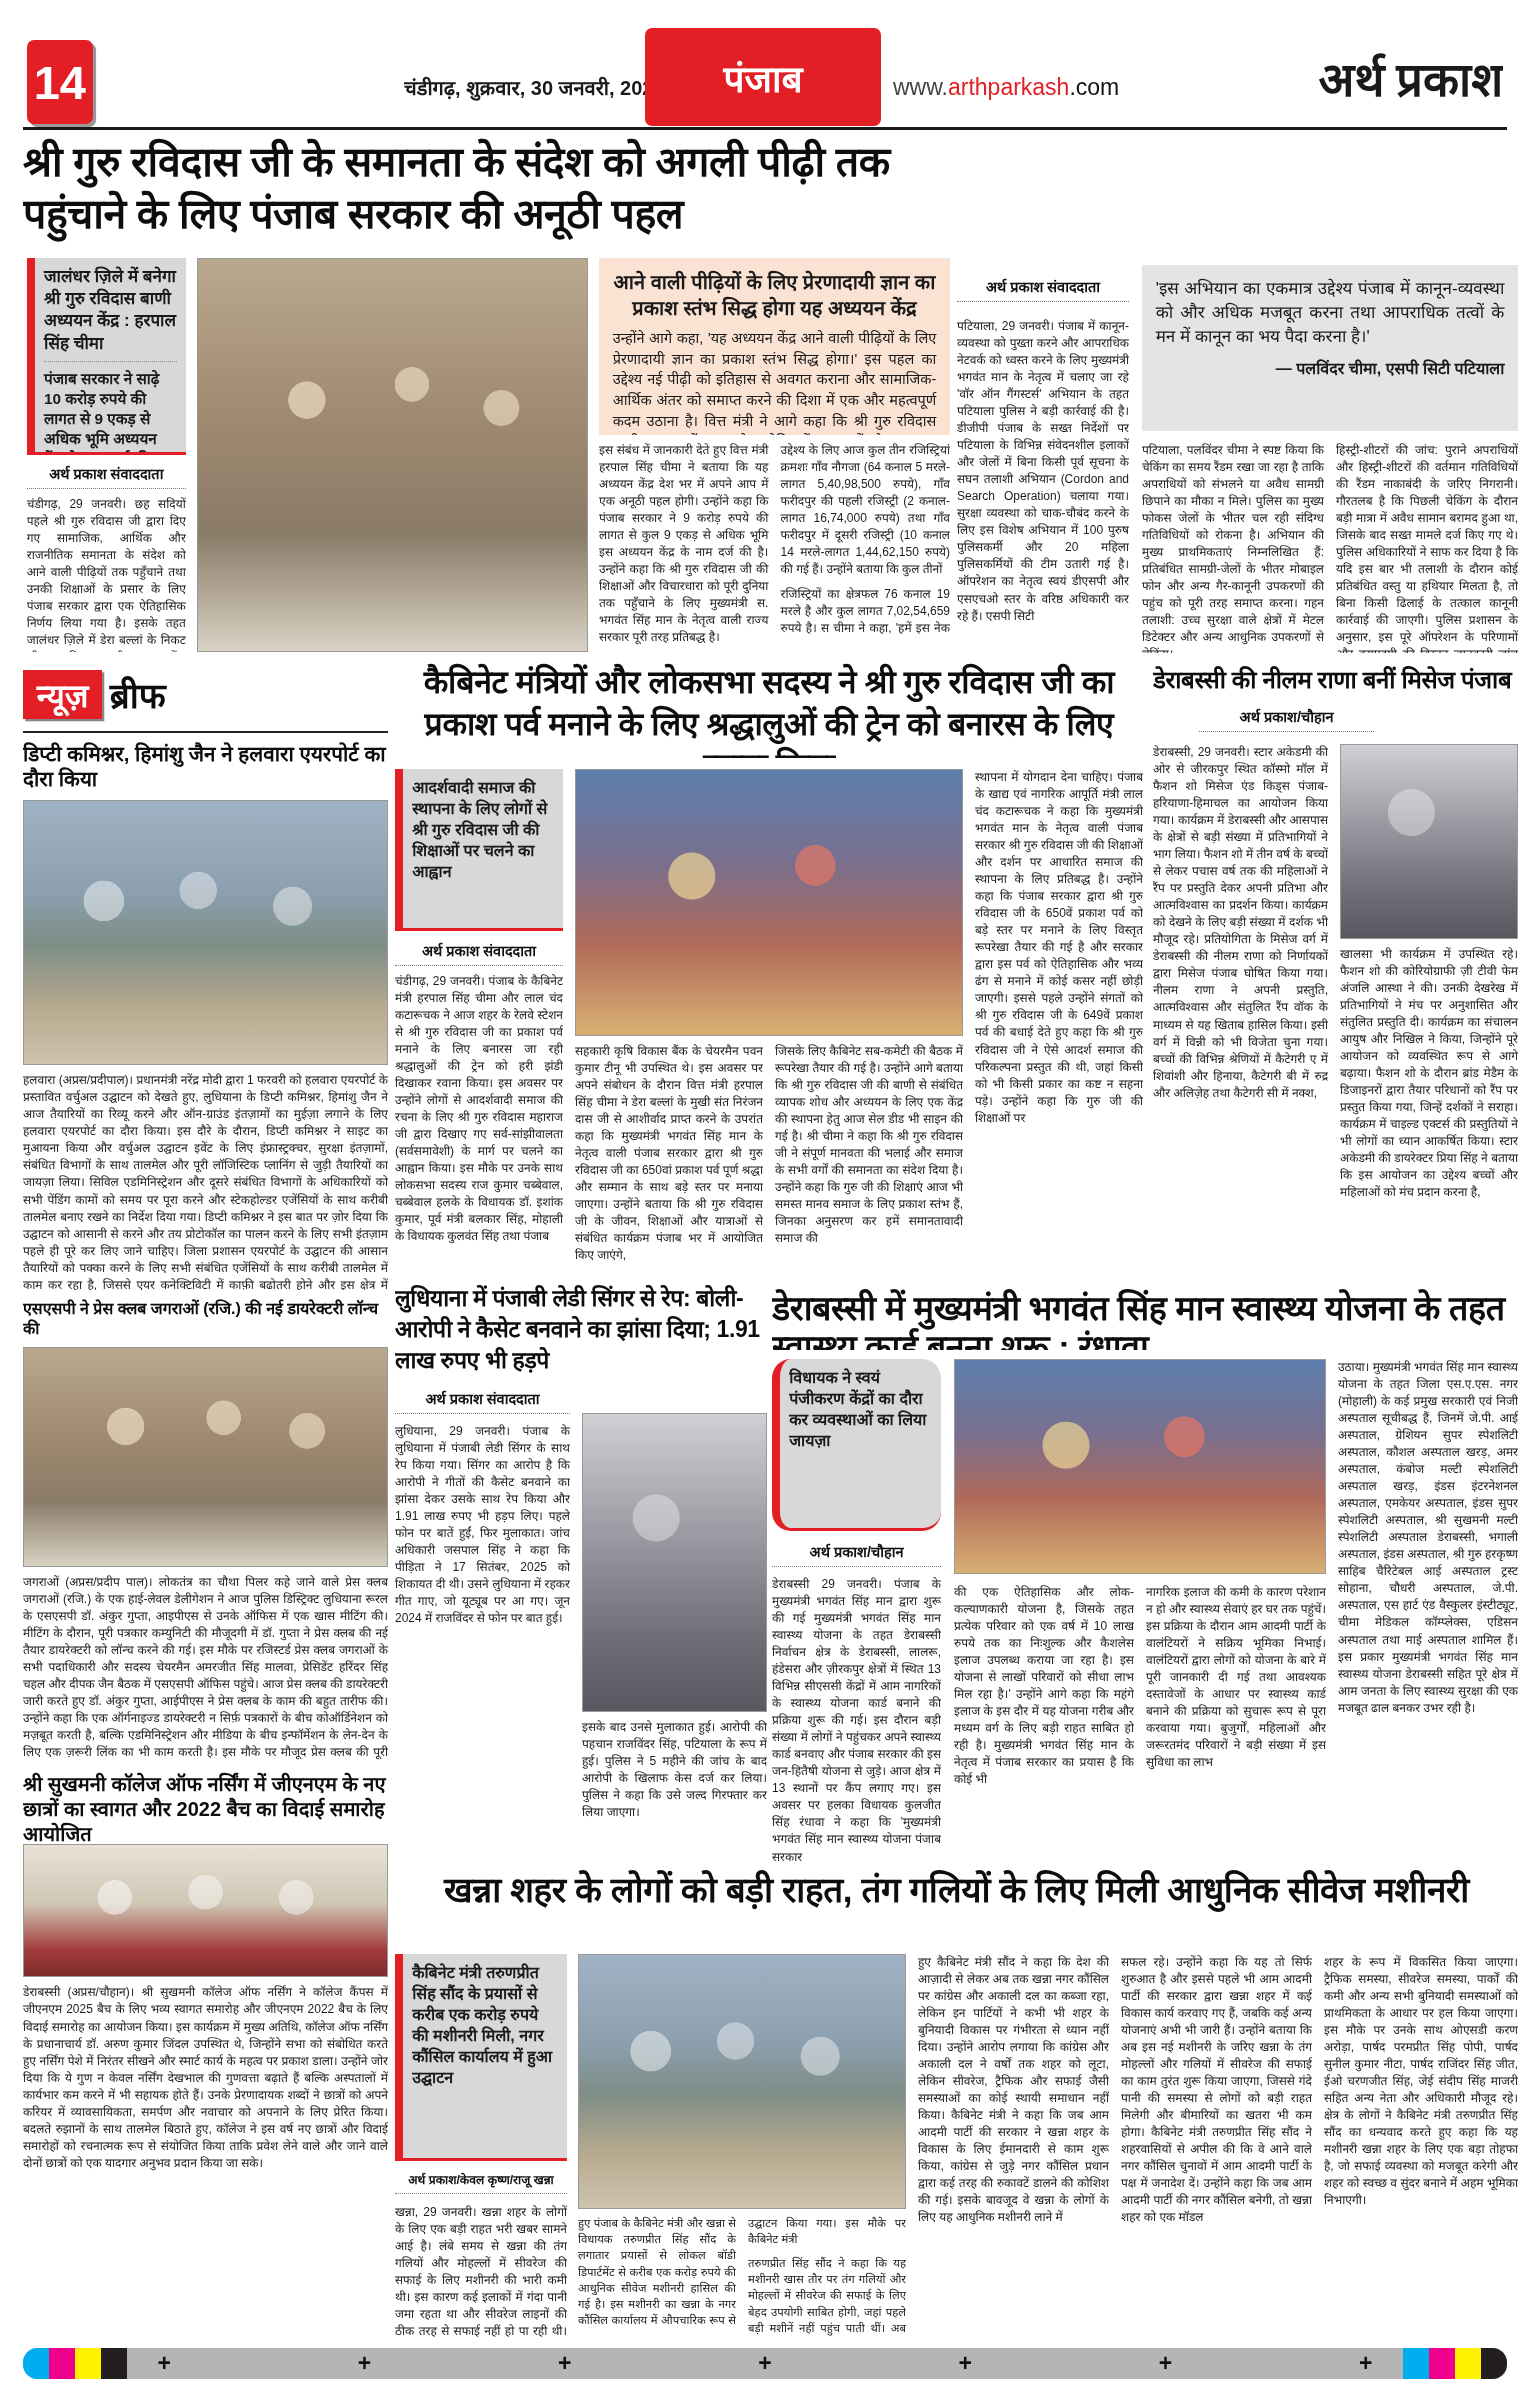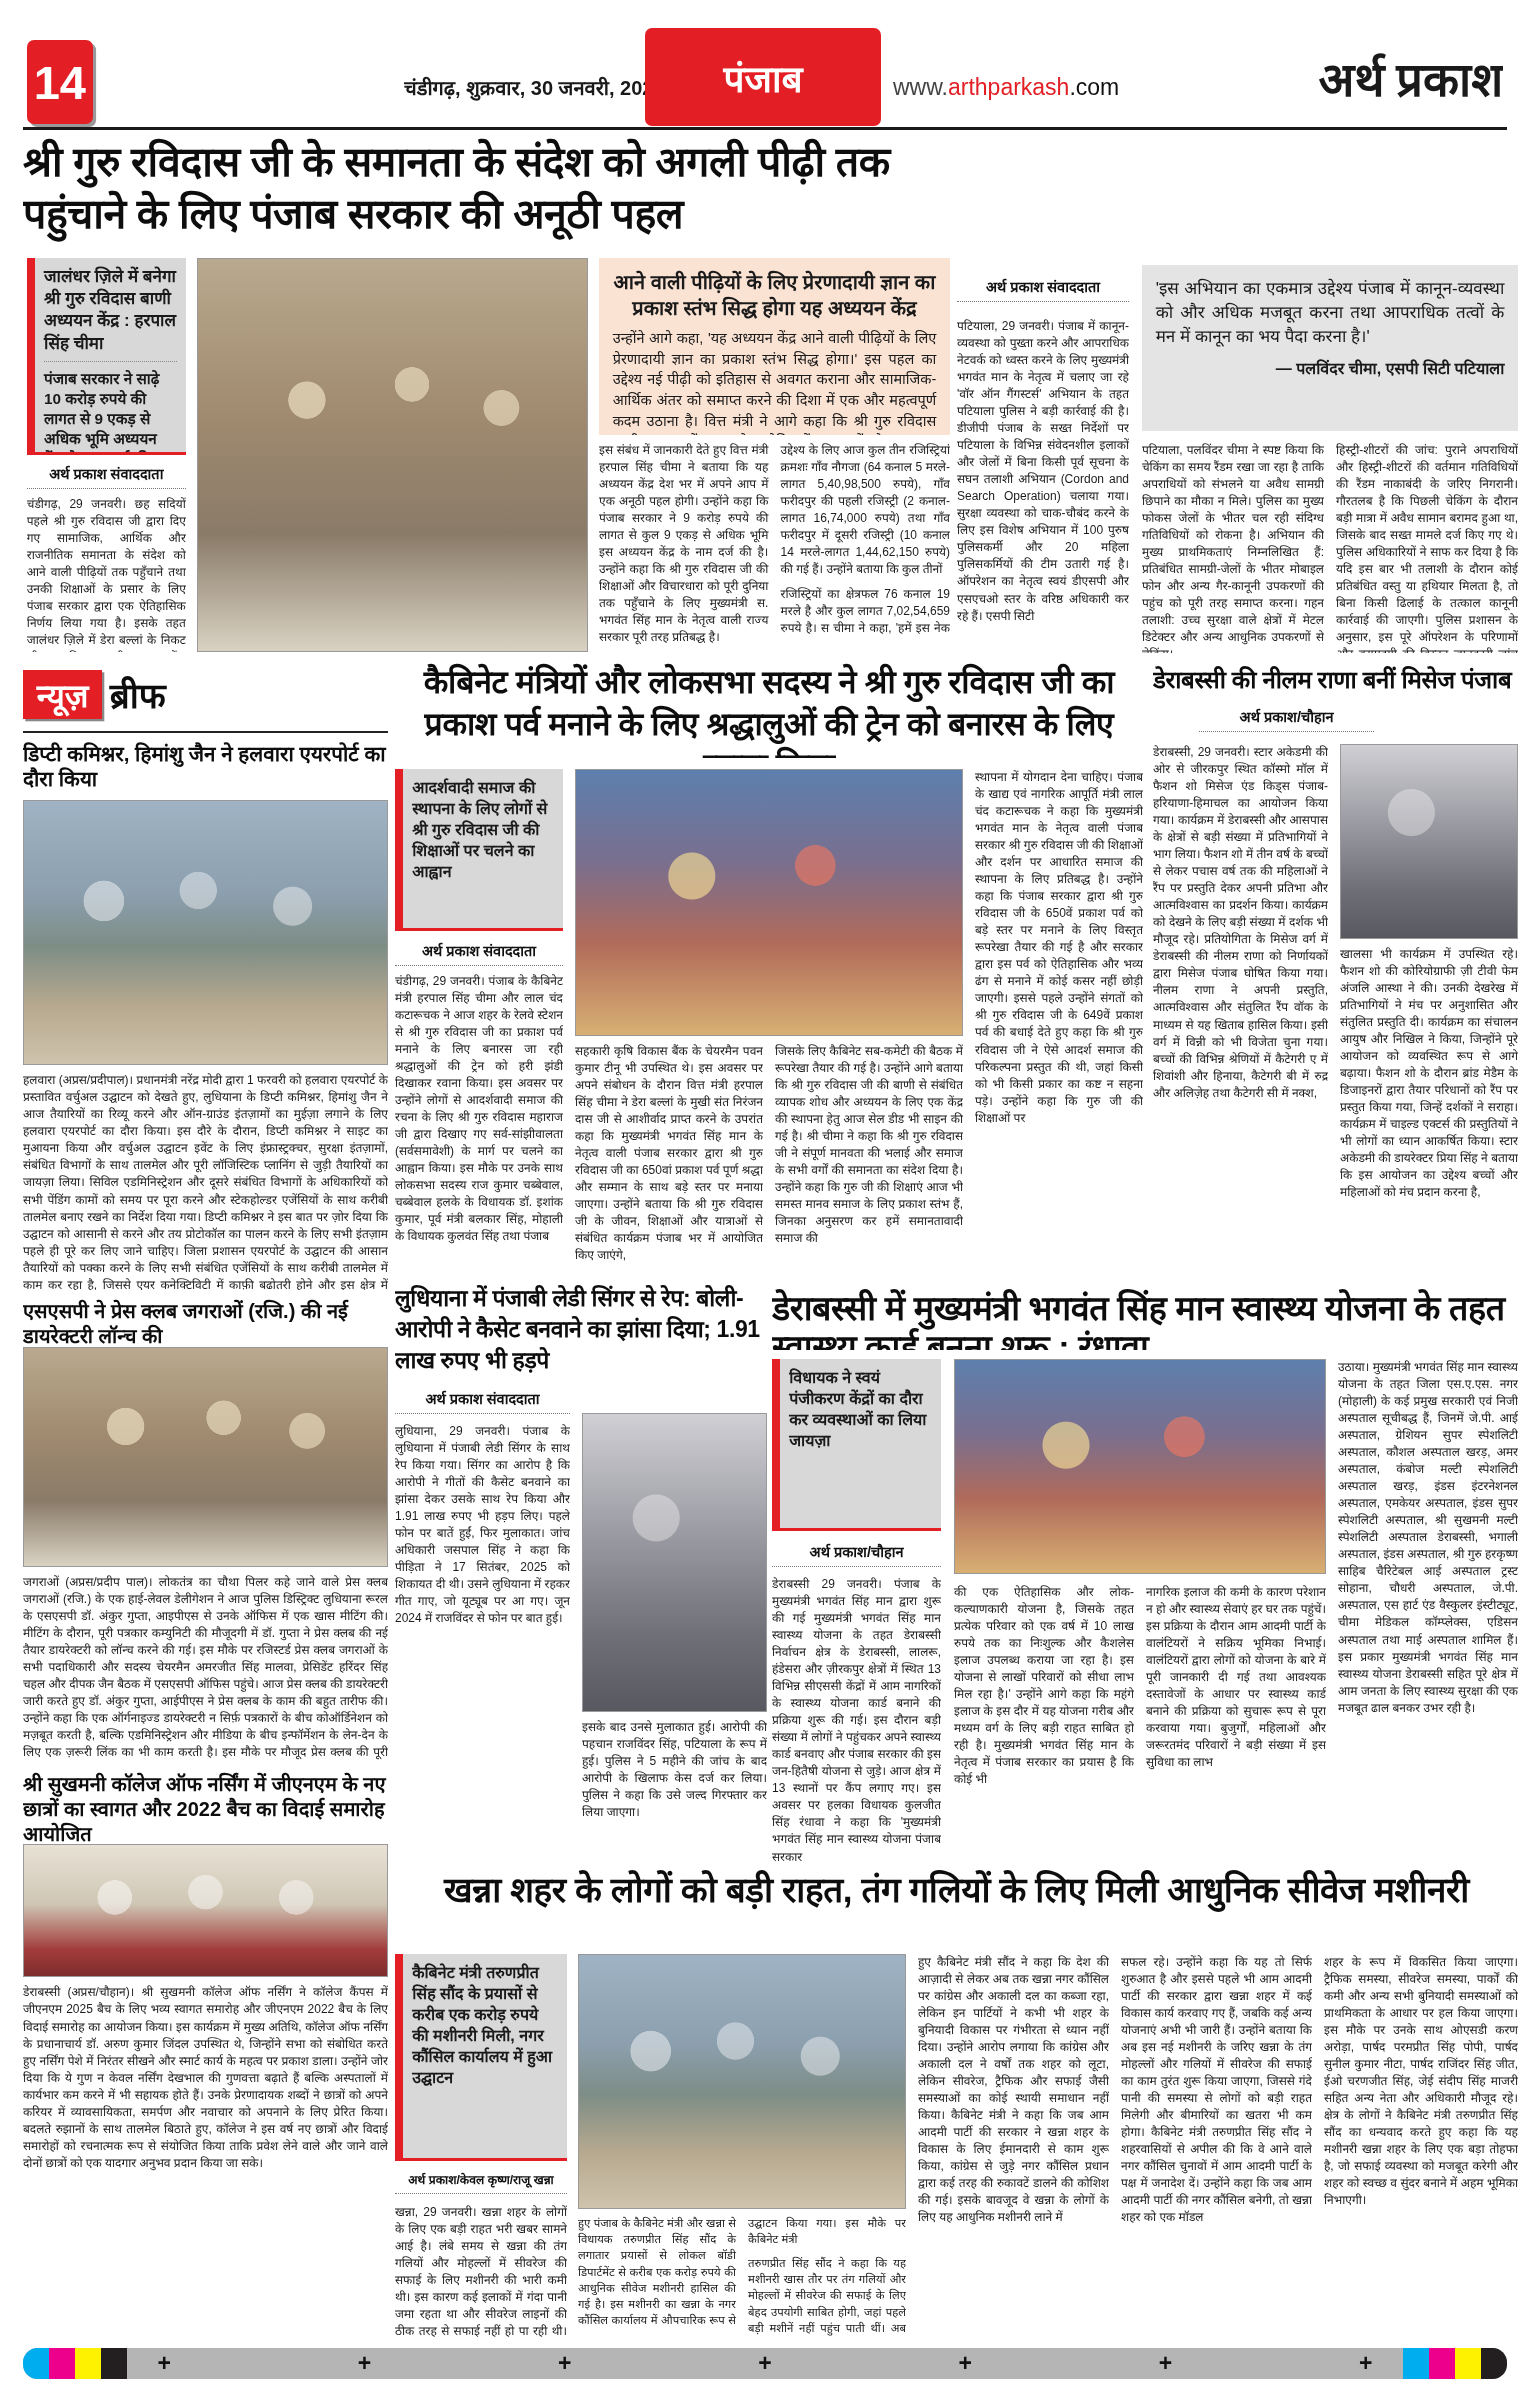--- a/index.html
+++ b/index.html
@@ -100,21 +100,21 @@
 </section>
 
 <aside class="abs" style="left:23px;top:664px;width:365px;height:1674px;">
   <div class="nbhead" style="height:69px;">
     <span class="nb-red">न्यूज़</span>
     <span class="nb-black">ब्रीफ</span>
   </div>
   <h3 class="sec-head" style="font-size:20.6px;height:56px;margin-top:7.6px;">डिप्टी कमिश्नर, हिमांशु जैन ने हलवारा एयरपोर्ट का दौरा किया</h3>
   <div class="photo" style="height:265px;margin:3.1px 0 7.6px;"></div>
   <div class="body-txt" style="height:218px;overflow:hidden;">हलवारा (अप्रस/प्रदीपाल)। प्रधानमंत्री नरेंद्र मोदी द्वारा 1 फरवरी को हलवारा एयरपोर्ट के प्रस्तावित वर्चुअल उद्घाटन को देखते हुए, लुधियाना के डिप्टी कमिश्नर, हिमांशु जैन ने आज तैयारियों का रिव्यू करने और ऑन-ग्राउंड इंतज़ामों का मुईज़ा लगाने के लिए हलवारा एयरपोर्ट का दौरा किया। इस दौरे के दौरान, डिप्टी कमिश्नर ने साइट का मुआयना किया और वर्चुअल उद्घाटन इवेंट के लिए इंफ्रास्ट्रक्चर, सुरक्षा इंतज़ामों, संबंधित विभागों के साथ तालमेल और पूरी लॉजिस्टिक प्लानिंग से जुड़ी तैयारियों का जायज़ा लिया। सिविल एडमिनिस्ट्रेशन और दूसरे संबंधित विभागों के अधिकारियों को सभी पेंडिंग कामों को समय पर पूरा करने और स्टेकहोल्डर एजेंसियों के साथ करीबी तालमेल बनाए रखने का निर्देश दिया गया। डिप्टी कमिश्नर ने इस बात पर ज़ोर दिया कि उद्घाटन को आसानी से करने और तय प्रोटोकॉल का पालन करने के लिए सभी इंतज़ाम पहले ही पूरे कर लिए जाने चाहिए। जिला प्रशासन एयरपोर्ट के उद्घाटन की आसान तैयारियों को पक्का करने के लिए सभी संबंधित एजेंसियों के साथ करीबी तालमेल में काम कर रहा है, जिससे एयर कनेक्टिविटी में काफ़ी बढ़ोतरी होने और इस क्षेत्र में इंडस्ट्रियल और इकोनॉमिक ग्रोथ को बढ़ावा मिलने की उम्मीद है।</div>
-  <h3 class="sec-head" style="font-size:20px;height:44px;margin-top:9.2px;">एसएसपी ने प्रेस क्लब जगराओं (रजि.) की नई डायरेक्टरी लॉन्च की</h3>
+  <h3 class="sec-head" style="font-size:16px;height:44px;margin-top:9.2px;">एसएसपी ने प्रेस क्लब जगराओं (रजि.) की नई डायरेक्टरी लॉन्च की</h3>
   <div class="photo ph-indoor" style="height:220px;margin:3.1px 0 7.6px;"></div>
   <div class="body-txt" style="height:189px;overflow:hidden;">जगराओं (अप्रस/प्रदीप पाल)। लोकतंत्र का चौथा पिलर कहे जाने वाले प्रेस क्लब जगराओं (रजि.) के एक हाई-लेवल डेलीगेशन ने आज पुलिस डिस्ट्रिक्ट लुधियाना रूरल के एसएसपी डॉ. अंकुर गुप्ता, आइपीएस से उनके ऑफिस में एक खास मीटिंग की। मीटिंग के दौरान, पूरी पत्रकार कम्युनिटी की मौजूदगी में डॉ. गुप्ता ने प्रेस क्लब की नई तैयार डायरेक्टरी को लॉन्च करने की गई। इस मौके पर रजिस्टर्ड प्रेस क्लब जगराओं के सभी पदाधिकारी और सदस्य चेयरमैन अमरजीत सिंह मालवा, प्रेसिडेंट हरिंदर सिंह चहल और दीपक जैन बैठक में एसएसपी ऑफिस पहुंचे। आज प्रेस क्लब की डायरेक्टरी जारी करते हुए डॉ. अंकुर गुप्ता, आईपीएस ने प्रेस क्लब के काम की बहुत तारीफ की। उन्होंने कहा कि एक ऑर्गनाइज्ड डायरेक्टरी न सिर्फ़ पत्रकारों के बीच कोऑर्डिनेशन को मज़बूत करती है, बल्कि एडमिनिस्ट्रेशन और मीडिया के बीच इन्फॉर्मेशन के लेन-देन के लिए एक ज़रूरी लिंक का भी काम करती है। इस मौके पर मौजूद प्रेस क्लब की पूरी टीम ने डॉ. को अपना समय देने के लिए धन्यवाद देते हुए, समाज में सच्चाई और निष्पक्ष पत्रकारिता का दीया जलाए रखने का अपना कमिटमेंट दोहराया। इस मौके पर क्लब के सभी मेंबर्स की बड़ी मौजूदगी रही।</div>
   <h3 class="sec-head" style="font-size:20px;height:70px;margin-top:9.2px;">श्री सुखमनी कॉलेज ऑफ नर्सिंग में जीएनएम के नए छात्रों का स्वागत और 2022 बैच का विदाई समारोह आयोजित</h3>
   <div class="photo ph-red" style="height:133px;margin:1.5px 0 7.6px;"></div>
   <div class="body-txt" style="height:328px;overflow:hidden;">डेराबस्सी (अप्रस/चौहान)। श्री सुखमनी कॉलेज ऑफ नर्सिंग ने कॉलेज कैंपस में जीएनएम 2025 बैच के लिए भव्य स्वागत समारोह और जीएनएम 2022 बैच के लिए विदाई समारोह का आयोजन किया। इस कार्यक्रम में मुख्य अतिथि, कॉलेज ऑफ नर्सिंग के प्रधानाचार्य डॉ. अरुण कुमार जिंदल उपस्थित थे, जिन्होंने सभा को संबोधित करते हुए नर्सिंग पेशे में निरंतर सीखने और स्मार्ट कार्य के महत्व पर प्रकाश डाला। उन्होंने जोर दिया कि ये गुण न केवल नर्सिंग देखभाल की गुणवत्ता बढ़ाते हैं बल्कि अस्पतालों में कार्यभार कम करने में भी सहायक होते हैं। उनके प्रेरणादायक शब्दों ने छात्रों को अपने करियर में व्यावसायिकता, समर्पण और नवाचार को अपनाने के लिए प्रेरित किया। बदलते रुझानों के साथ तालमेल बिठाते हुए, कॉलेज ने इस वर्ष नए छात्रों और विदाई समारोहों को रचनात्मक रूप से संयोजित किया ताकि प्रवेश लेने वाले और जाने वाले दोनों छात्रों को एक यादगार अनुभव प्रदान किया जा सके।</div>
 </aside>
 
 <section class="abs" style="left:395px;top:662px;width:748px;height:610px;">
   <h2 class="abs hl" style="left:0;top:0;width:748px;height:96px;font-size:32px;line-height:1.3;text-align:center;">कैबिनेट मंत्रियों और लोकसभा सदस्य ने श्री गुरु रविदास जी का प्रकाश पर्व मनाने के लिए श्रद्धालुओं की ट्रेन को बनारस के लिए रवाना किया</h2>
   <div class="abs kicker" style="left:0;top:107px;width:168px;height:162px;font-size:16px;">आदर्शवादी समाज की स्थापना के लिए लोगों से श्री गुरु रविदास जी की शिक्षाओं पर चलने का आह्वान</div>
@@ -137,21 +137,21 @@
 <section class="abs" style="left:395px;top:1283px;width:372px;height:578px;">
   <h2 class="abs hl" style="left:0;top:0;width:372px;height:93px;font-size:23px;line-height:1.35;">लुधियाना में पंजाबी लेडी सिंगर से रेप: बोली- आरोपी ने कैसेट बनवाने का झांसा दिया; 1.91 लाख रुपए भी हड़पे</h2>
   <div class="abs byline" style="left:0;top:105px;width:175px;">अर्थ प्रकाश संवाददाता</div>
   <div class="abs body-txt" style="left:0;top:140px;width:175px;height:438px;">लुधियाना, 29 जनवरी। पंजाब के लुधियाना में पंजाबी लेडी सिंगर के साथ रेप किया गया। सिंगर का आरोप है कि आरोपी ने गीतों की कैसेट बनवाने का झांसा देकर उसके साथ रेप किया और 1.91 लाख रुपए भी हड़प लिए। पहले फोन पर बातें हुईं, फिर मुलाकात। जांच अधिकारी जसपाल सिंह ने कहा कि पीड़िता ने 17 सितंबर, 2025 को शिकायत दी थी। उसने लुधियाना में रहकर गीत गाए, जो यूट्यूब पर आ गए। जून 2024 में राजविंदर से फोन पर बात हुई।</div>
   <div class="abs photo ph-dark" style="left:187px;top:130px;width:185px;height:299px;"></div>
   <div class="abs body-txt" style="left:187px;top:436px;width:185px;height:142px;">इसके बाद उनसे मुलाकात हुई। आरोपी की पहचान राजविंदर सिंह, पटियाला के रूप में हुई। पुलिस ने 5 महीने की जांच के बाद आरोपी के खिलाफ केस दर्ज कर लिया। पुलिस ने कहा कि उसे जल्द गिरफ्तार कर लिया जाएगा।</div>
 </section>
 
 <section class="abs" style="left:772px;top:1283px;width:746px;height:578px;">
   <h2 class="abs hl" style="left:0;top:6.1px;width:746px;height:61px;font-size:34px;line-height:1.15;">डेराबस्सी में मुख्यमंत्री भगवंत सिंह मान स्वास्थ्य योजना के तहत स्वास्थ्य कार्ड बनना शुरू : रंधावा</h2>
-  <div class="abs kicker" style="left:0;top:76px;width:169px;height:172px;font-size:16px;">विधायक ने स्वयं पंजीकरण केंद्रों का दौरा कर व्यवस्थाओं का लिया जायज़ा</div>
+  <div class="abs kicker" style="left:0;top:76px;width:169px;height:172px;font-size:16px;border-radius:19px;">विधायक ने स्वयं पंजीकरण केंद्रों का दौरा कर व्यवस्थाओं का लिया जायज़ा</div>
   <div class="abs byline" style="left:0;top:258px;width:169px;">अर्थ प्रकाश/चौहान</div>
   <div class="abs body-txt" style="left:0;top:293px;width:169px;height:285px;">डेराबस्सी 29 जनवरी। पंजाब के मुख्यमंत्री भगवंत सिंह मान द्वारा शुरू की गई मुख्यमंत्री भगवंत सिंह मान स्वास्थ्य योजना के तहत डेराबस्सी निर्वाचन क्षेत्र के डेराबस्सी, लालरू, हंडेसरा और ज़ीरकपुर क्षेत्रों में स्थित 13 विभिन्न सीएससी केंद्रों में आम नागरिकों के स्वास्थ्य योजना कार्ड बनाने की प्रक्रिया शुरू की गई। इस दौरान बड़ी संख्या में लोगों ने पहुंचकर अपने स्वास्थ्य कार्ड बनवाए और पंजाब सरकार की इस जन-हितैषी योजना से जुड़े। आज क्षेत्र में 13 स्थानों पर कैंप लगाए गए। इस अवसर पर हलका विधायक कुलजीत सिंह रंधावा ने कहा कि 'मुख्यमंत्री भगवंत सिंह मान स्वास्थ्य योजना पंजाब सरकार</div>
   <div class="abs photo ph-warm" style="left:182px;top:76px;width:372px;height:215px;"></div>
   <div class="abs body-txt" style="left:182px;top:301px;width:180px;height:278px;">की एक ऐतिहासिक और लोक-कल्याणकारी योजना है, जिसके तहत प्रत्येक परिवार को एक वर्ष में 10 लाख रुपये तक का निःशुल्क और कैशलेस इलाज उपलब्ध कराया जा रहा है। इस योजना से लाखों परिवारों को सीधा लाभ मिल रहा है।' उन्होंने आगे कहा कि महंगे इलाज के इस दौर में यह योजना गरीब और मध्यम वर्ग के लिए बड़ी राहत साबित हो रही है। मुख्यमंत्री भगवंत सिंह मान के नेतृत्व में पंजाब सरकार का प्रयास है कि कोई भी</div>
   <div class="abs body-txt" style="left:374px;top:301px;width:180px;height:278px;">नागरिक इलाज की कमी के कारण परेशान न हो और स्वास्थ्य सेवाएं हर घर तक पहुंचें। इस प्रक्रिया के दौरान आम आदमी पार्टी के वालंटियरों ने सक्रिय भूमिका निभाई। वालंटियरों द्वारा लोगों को योजना के बारे में पूरी जानकारी दी गई तथा आवश्यक दस्तावेजों के आधार पर स्वास्थ्य कार्ड बनाने की प्रक्रिया को सुचारू रूप से पूरा करवाया गया। बुजुर्गों, महिलाओं और जरूरतमंद परिवारों ने बड़ी संख्या में इस सुविधा का लाभ</div>
   <div class="abs body-txt" style="left:566px;top:76px;width:180px;height:502px;">उठाया। मुख्यमंत्री भगवंत सिंह मान स्वास्थ्य योजना के तहत जिला एस.ए.एस. नगर (मोहाली) के कई प्रमुख सरकारी एवं निजी अस्पताल सूचीबद्ध हैं, जिनमें जे.पी. आई अस्पताल, ग्रेशियन सुपर स्पेशलिटी अस्पताल, कौशल अस्पताल खरड़, अमर अस्पताल, कंबोज मल्टी स्पेशलिटी अस्पताल खरड़, इंडस इंटरनेशनल अस्पताल, एमकेयर अस्पताल, इंडस सुपर स्पेशलिटी अस्पताल, श्री सुखमनी मल्टी स्पेशलिटी अस्पताल डेराबस्सी, भगाली अस्पताल, इंडस अस्पताल, श्री गुरु हरकृष्ण साहिब चैरिटेबल आई अस्पताल ट्रस्ट सोहाना, चौधरी अस्पताल, जे.पी. अस्पताल, एस हार्ट एंड वैस्कुलर इंस्टीट्यूट, चीमा मेडिकल कॉम्प्लेक्स, एडिसन अस्पताल तथा माई अस्पताल शामिल हैं। इस प्रकार मुख्यमंत्री भगवंत सिंह मान स्वास्थ्य योजना डेराबस्सी सहित पूरे क्षेत्र में आम जनता के लिए स्वास्थ्य सुरक्षा की एक मजबूत ढाल बनकर उभर रही है।</div>
 </section>
 
 <section class="abs" style="left:395px;top:1870px;width:1123px;height:467px;">
   <h2 class="abs hl" style="left:0;top:0;width:1123px;height:72px;font-size:35px;text-align:center;line-height:1.15;">खन्ना शहर के लोगों को बड़ी राहत, तंग गलियों के लिए मिली आधुनिक सीवेज मशीनरी</h2>

